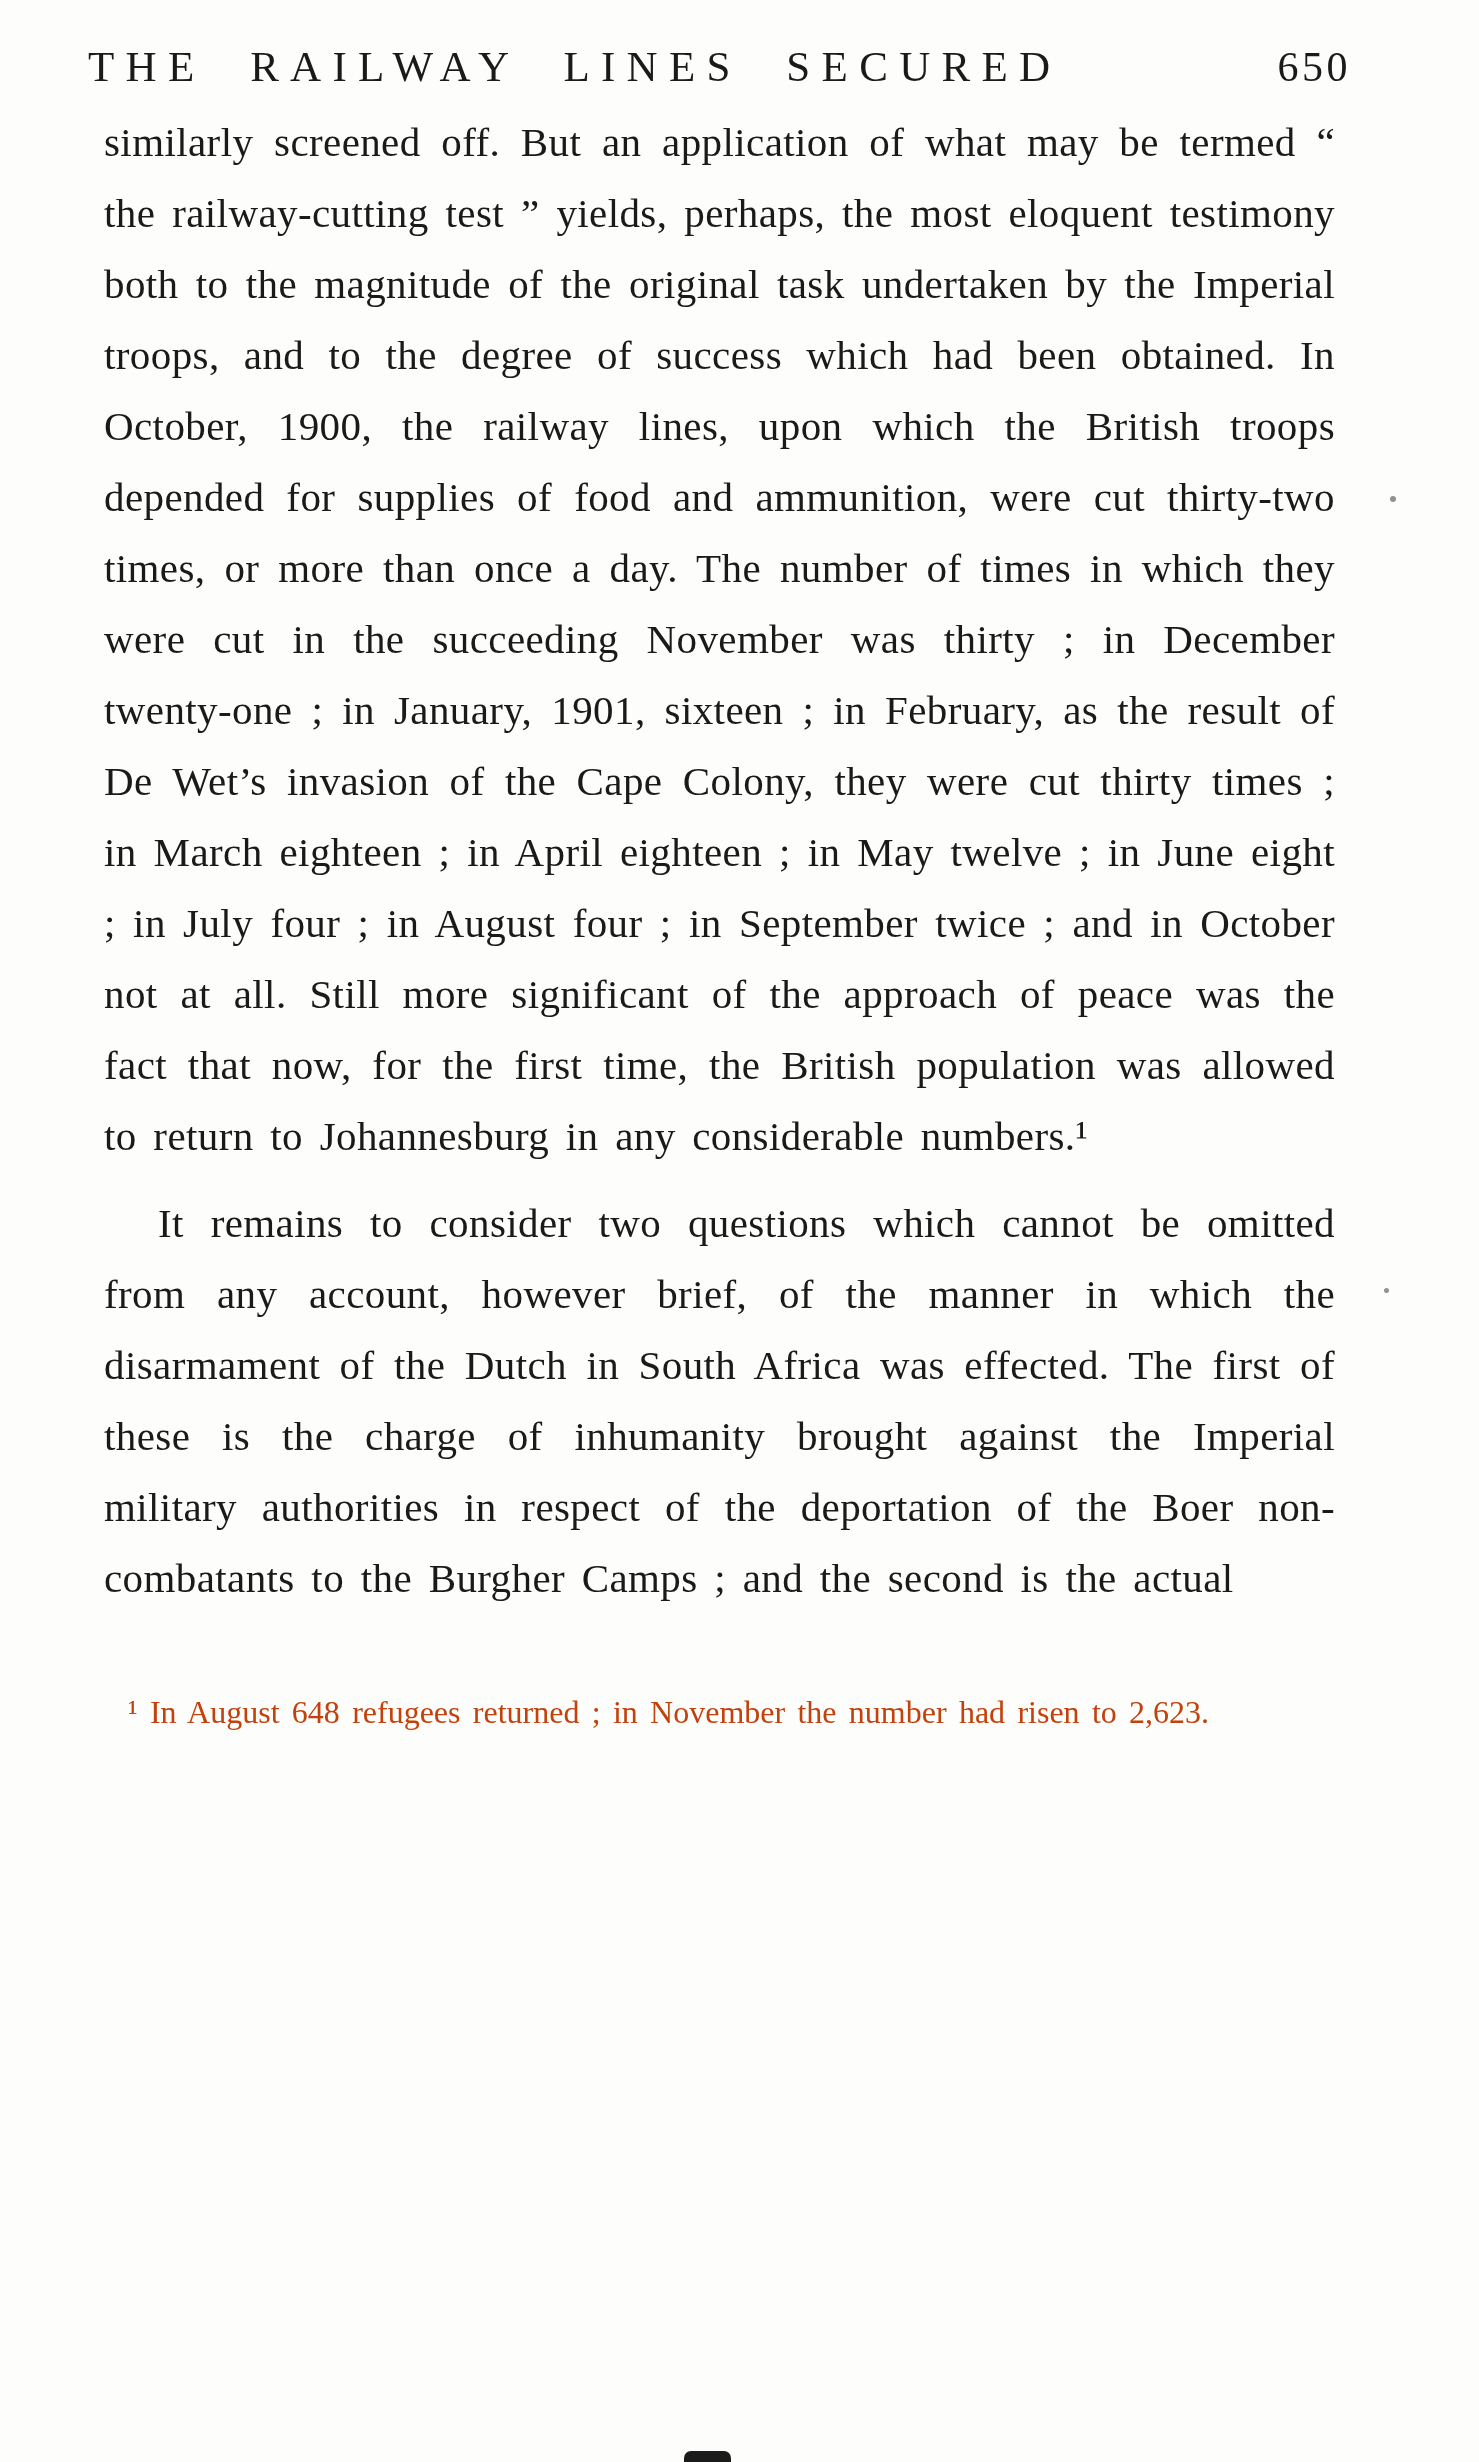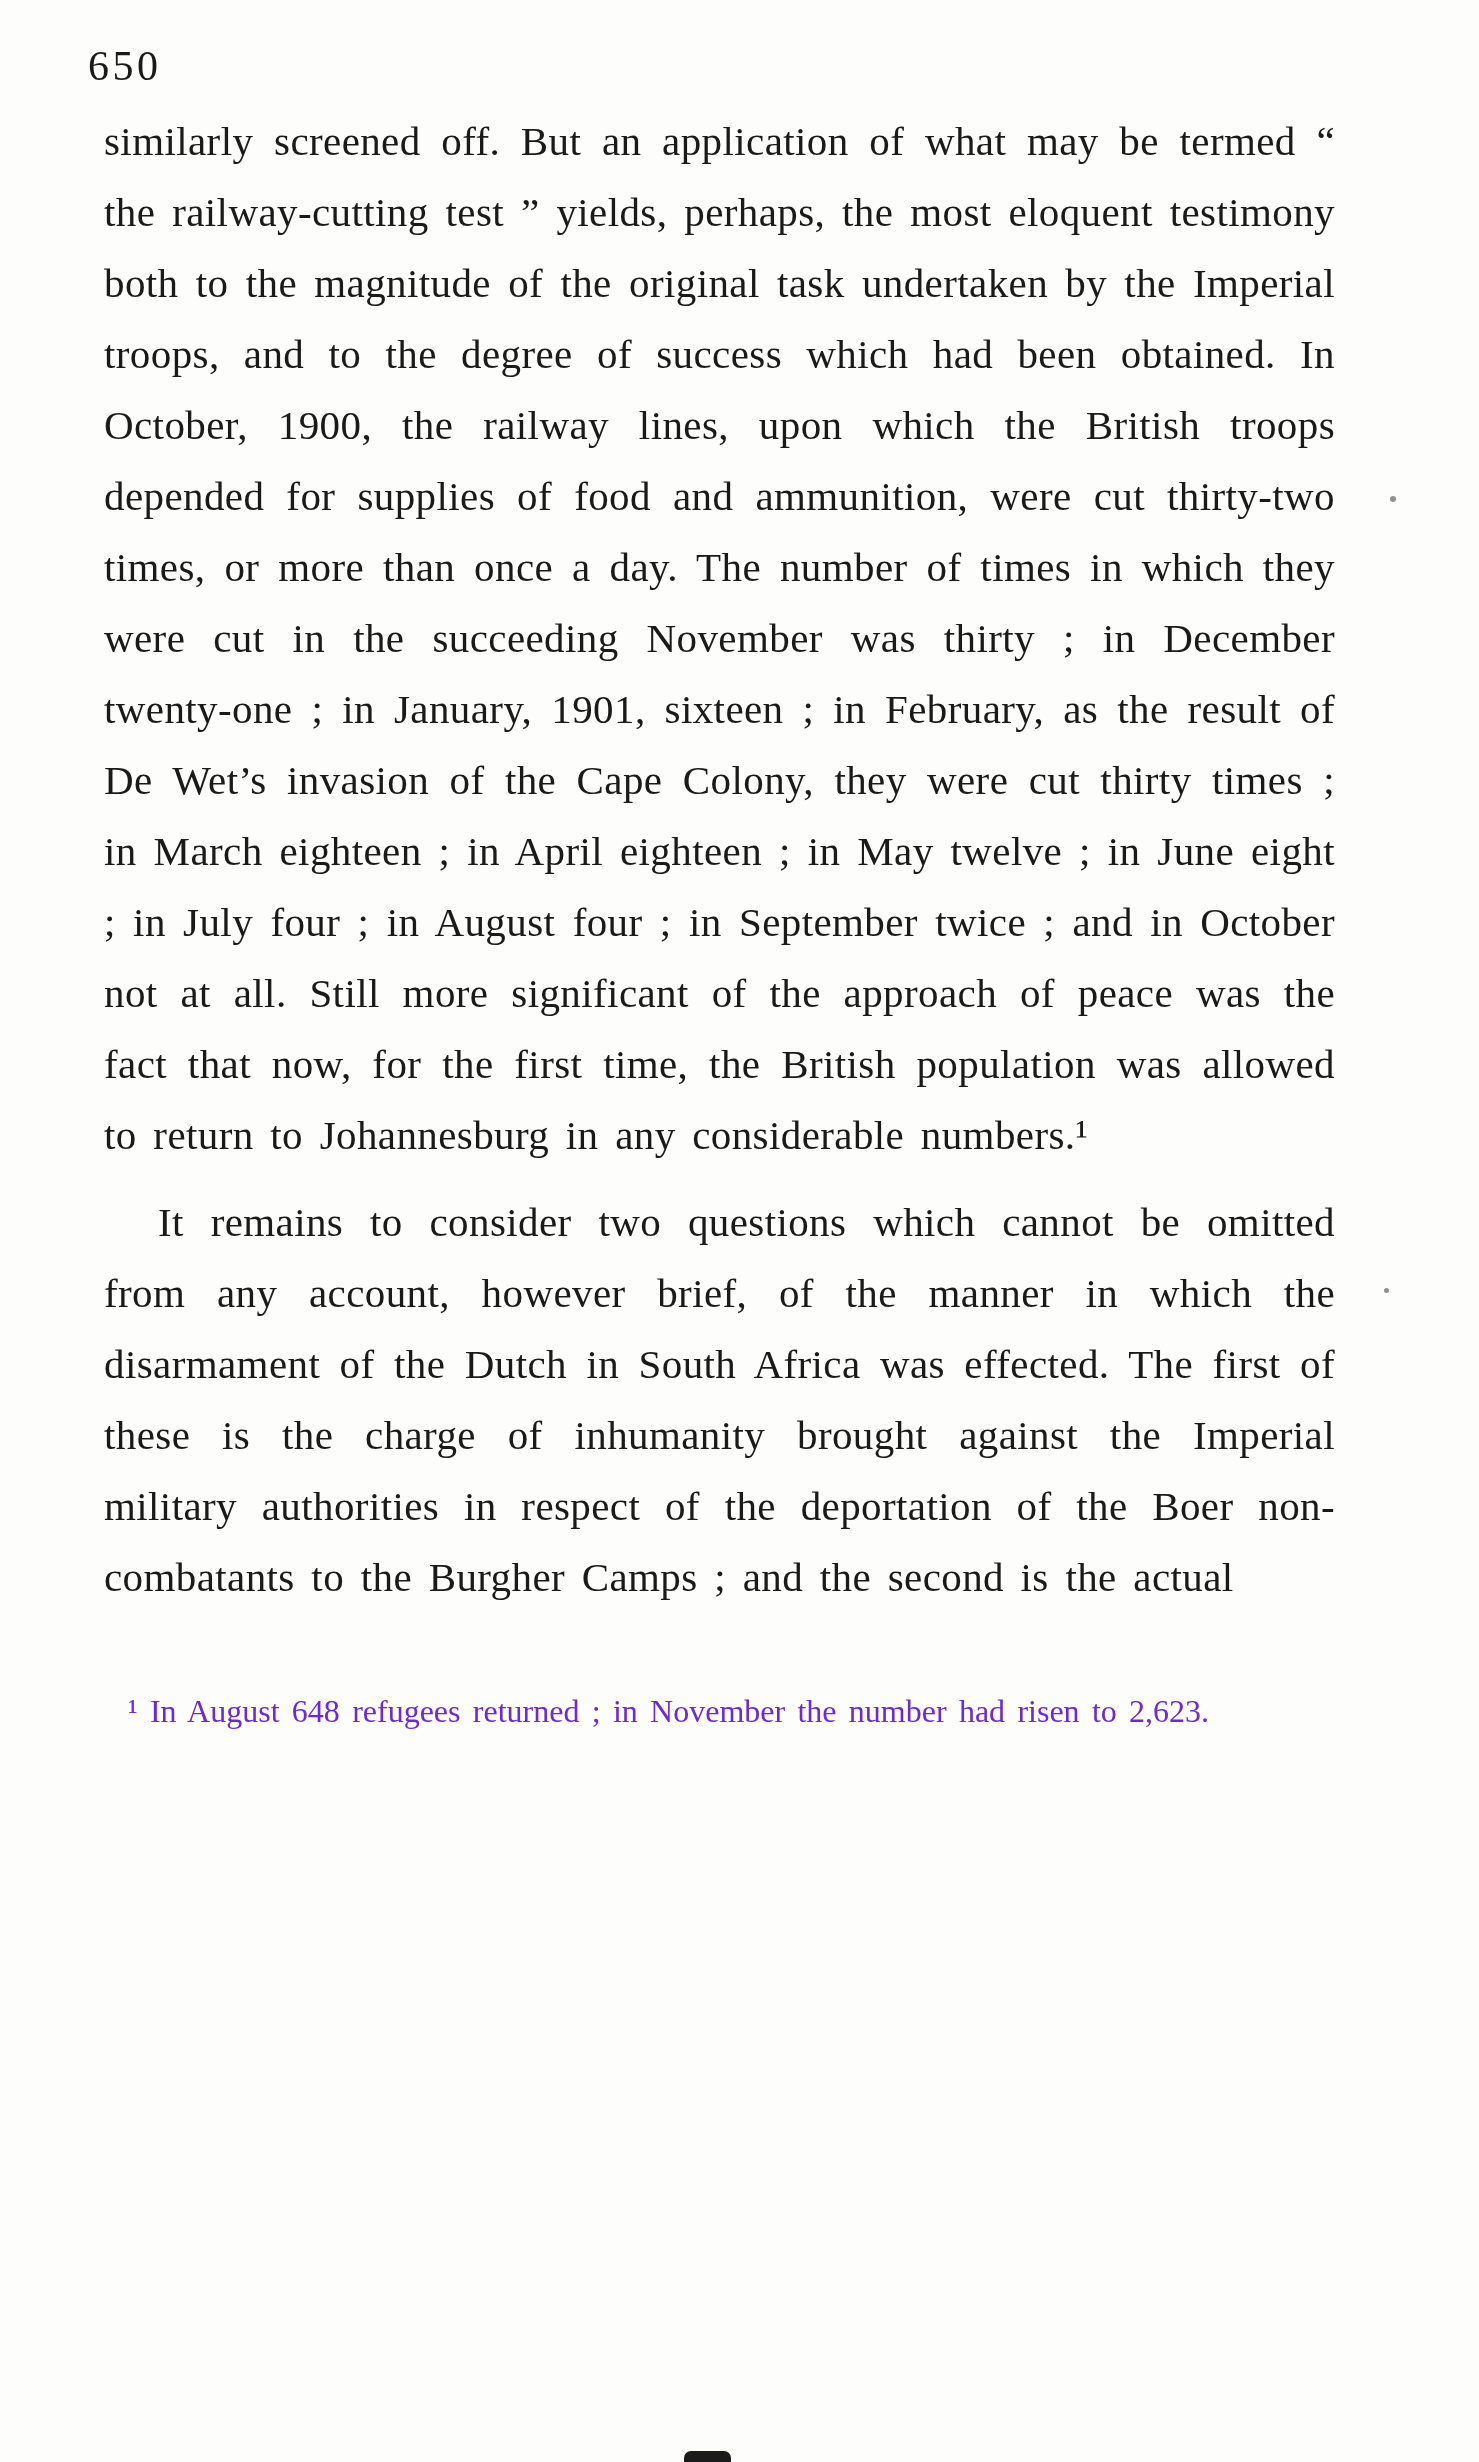--- a/index.html
+++ b/index.html
@@ -47,21 +47,21 @@
   .body-text p.indented {
     text-indent: 54px;
   }
   .footnote {
     margin-top: 75px;
     font-size: 32px;
     line-height: 47px;
     text-align: justify;
     word-spacing: 4.3px;
     text-indent: 40px;
-    color: #6d28d9;
+    color: #c2410c;
   }
   .scan-artifact {
     position: absolute;
     bottom: 0;
     left: 684px;
     width: 47px;
     height: 11.3px;
     background: #1b1b1b;
     border-radius: 7px 7px 0 0;
   }
@@ -75,20 +75,21 @@
   }
   .speck-1 { top: 496px;  right: 83px; }
   .speck-2 { top: 1288px; right: 90px; width: 5.2px; height: 5.2px; }
 </style>
 </head>
 <body>
 
 <div class="page">
 
   <div class="running-head">
+    <span class="title">THE RAILWAY LINES SECURED</span>
     <span class="pagenum">650</span>
   </div>
 
   <div class="body-text">
     <p>similarly screened off. But an application of what may be termed “ the railway-cutting test ” yields, perhaps, the most eloquent testimony both to the magnitude of the original task undertaken by the Imperial troops, and to the degree of success which had been obtained. In October, 1900, the railway lines, upon which the British troops depended for supplies of food and ammunition, were cut thirty-two times, or more than once a day. The number of times in which they were cut in the succeeding November was thirty ; in December twenty-one ; in January, 1901, sixteen ; in February, as the result of De Wet’s invasion of the Cape Colony, they were cut thirty times ; in March eighteen ; in April eighteen ; in May twelve ; in June eight ; in July four ; in August four ; in September twice ; and in October not at all. Still more significant of the approach of peace was the fact that now, for the first time, the British population was allowed to return to Johannesburg in any considerable numbers.¹</p>
     <p class="indented">It remains to consider two questions which cannot be omitted from any account, however brief, of the manner in which the disarmament of the Dutch in South Africa was effected. The first of these is the charge of inhumanity brought against the Imperial military authorities in respect of the deportation of the Boer non-combatants to the Burgher Camps ; and the second is the actual</p>
   </div>
 
   <div class="footnote">¹ In August 648 refugees returned ; in November the number had risen to 2,623.</div>
 

